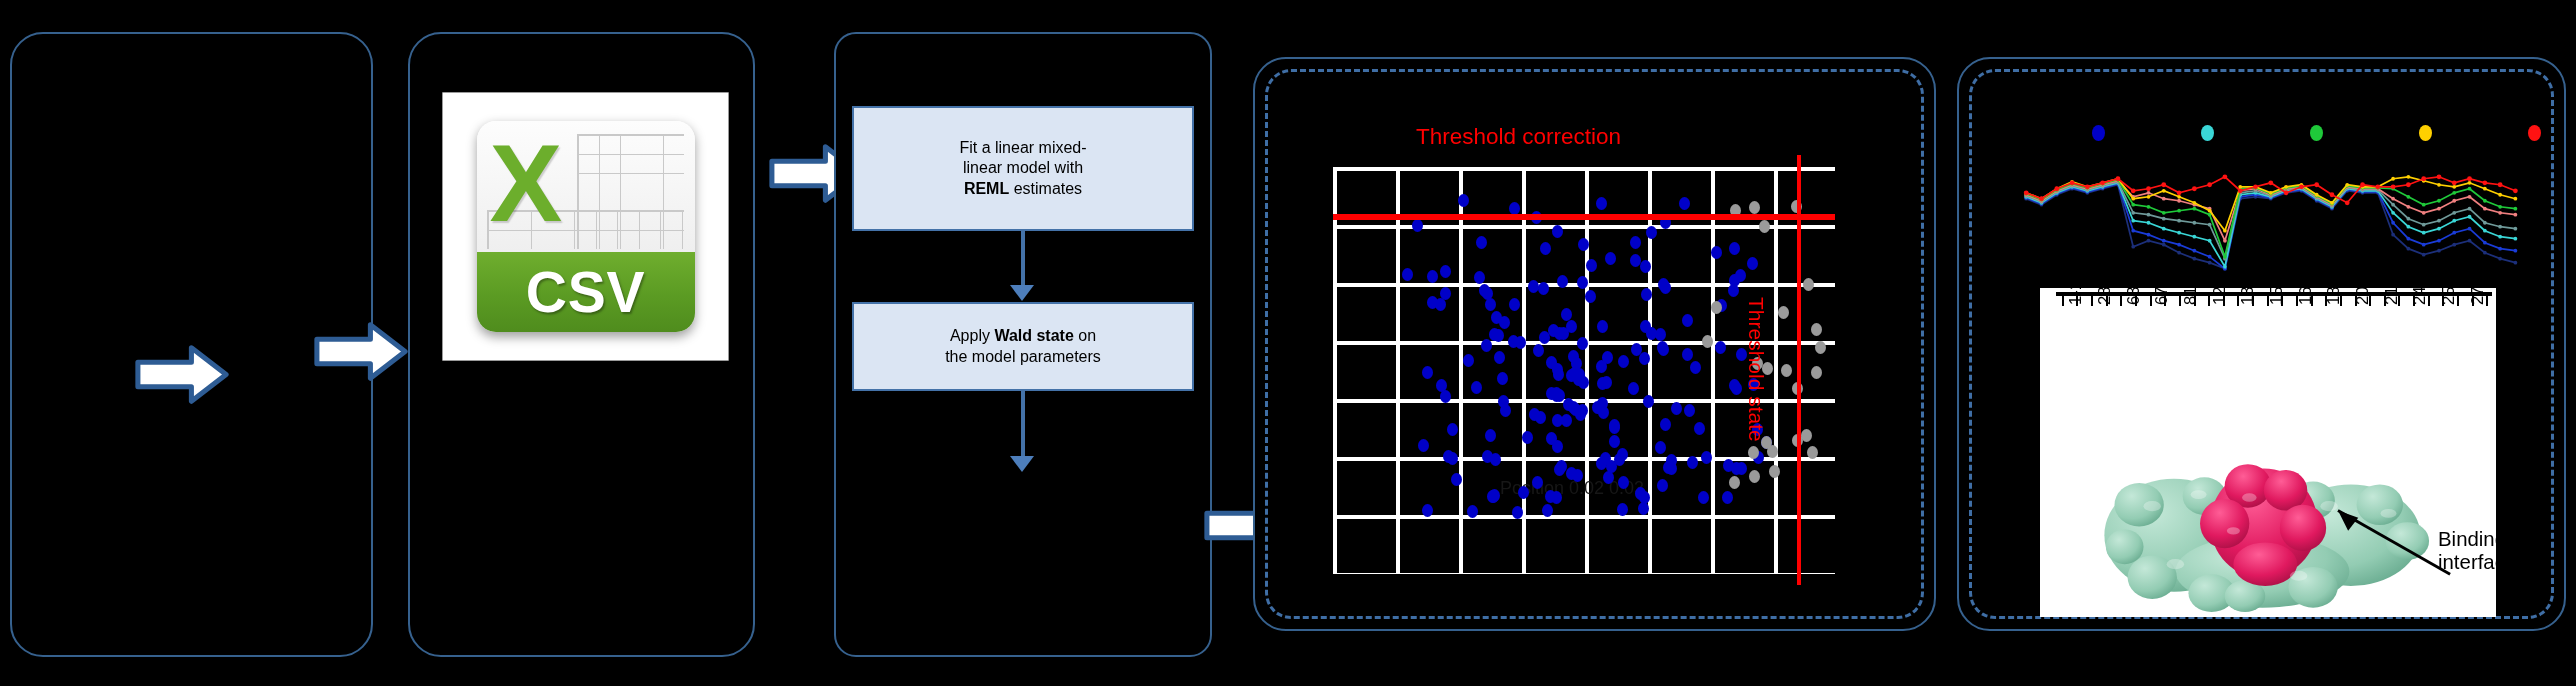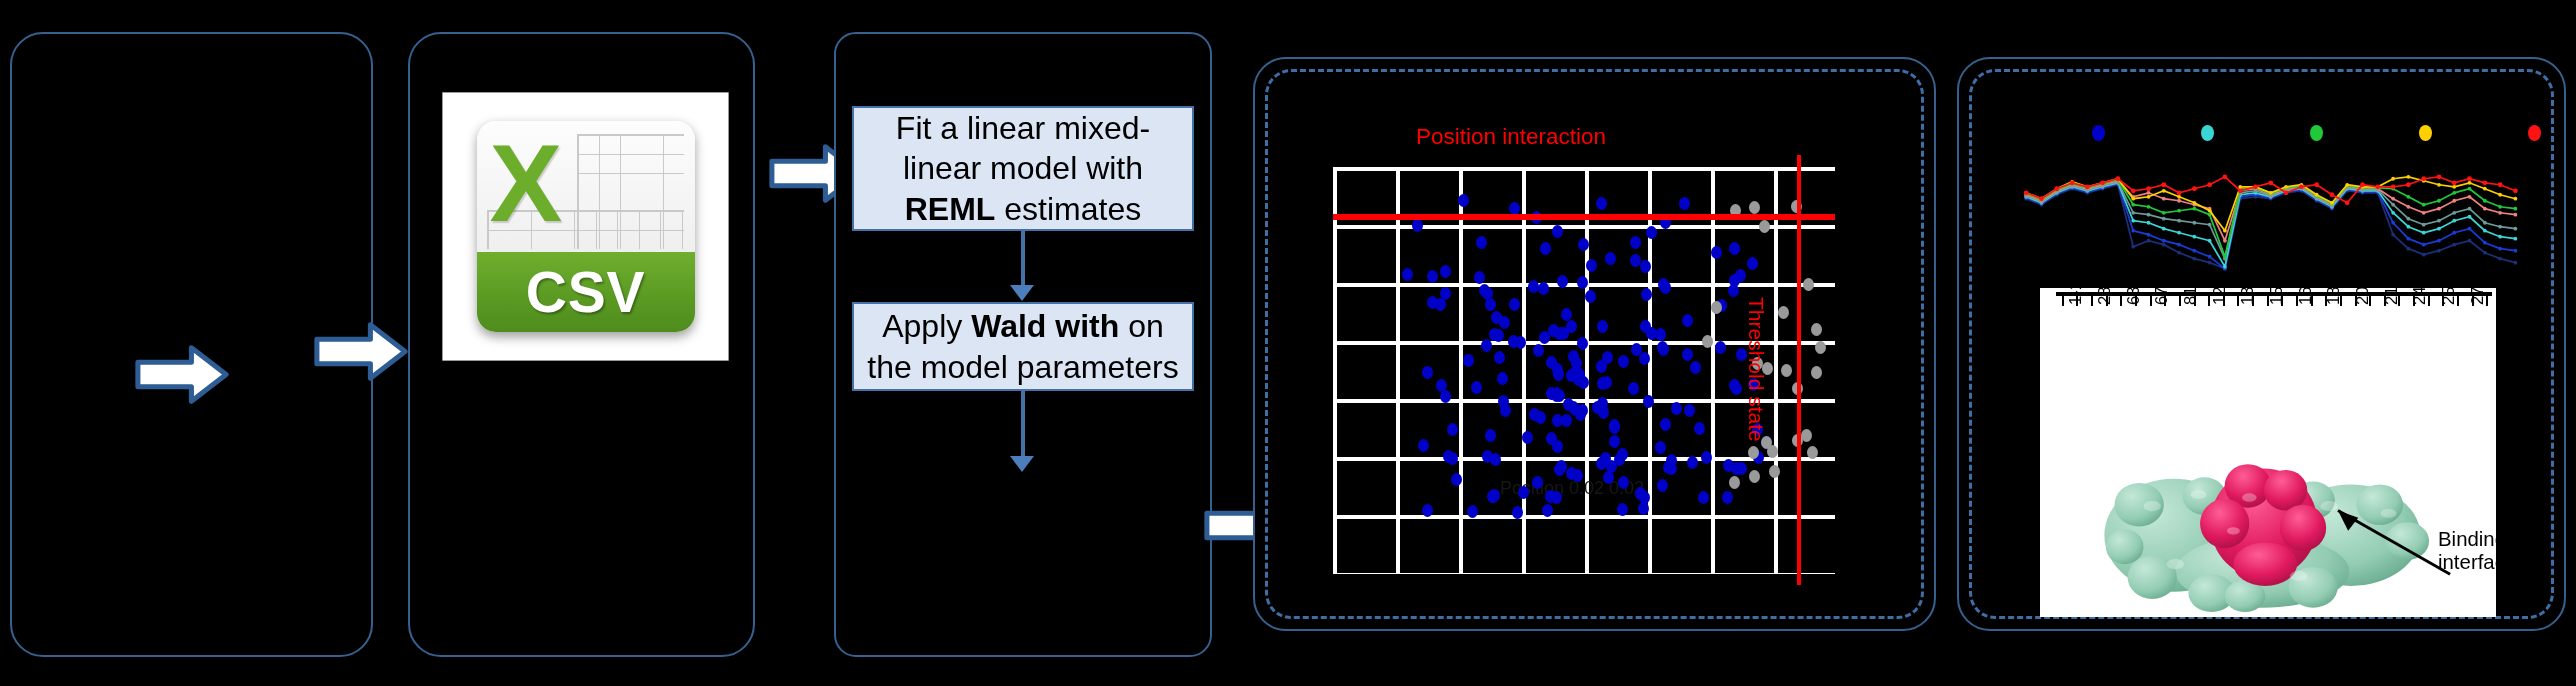--- a/index.html
+++ b/index.html
@@ -66,21 +66,21 @@
   .csv-band span{
     color:#fff;font-size:57px;font-weight:bold;letter-spacing:0.7px;
     text-shadow:1.5px 2.2px 2.2px rgba(0,0,0,.35);
   }
 
   
   .sbox{
     position:absolute;left:852px;width:342px;
     background:#dbe5f3;border:2.2px solid #4472a8;box-sizing:border-box;
     color:#000;text-align:center;display:flex;align-items:center;justify-content:center;
-    font-size:32px;line-height:1.26;padding:4.4px 7.3px;
+    font-size:16px;line-height:1.26;padding:4.4px 7.3px;
   }
   #sbox-1{top:106px;height:125px;}
   #sbox-2{top:302px;height:89px;}
   #sbox-3{top:474px;height:138px;}
   .sbox b{font-weight:bold;}
 
   .vconn{position:absolute;left:1021px;width:3.6px;background:#4472a8;}
   #vconn-1{top:231px;height:55px;}
   #vconn-2{top:391px;height:67px;}
   .vtip{position:absolute;left:1010px;width:0;height:0;
@@ -188,39 +188,39 @@
       <span>linear model with</span><br>
       <b>REML</b><span> estimates</span>
     </div>
   </div>
 
   <div class="vconn" id="vconn-1"></div>
   <div class="vtip" id="vtip-1"></div>
 
   <div class="sbox" id="sbox-2">
     <div>
-      <span>Apply </span><b>Wald with</b><span> on</span><br>
+      <span>Apply </span><b>Wald state</b><span> on</span><br>
       <span>the model parameters</span>
     </div>
   </div>
 
   <div class="vconn" id="vconn-2"></div>
   <div class="vtip" id="vtip-2"></div>
 
 
   <div class="arrow" style="left:1204px;top:494px;width:94px;height:63px;">
     <svg width="94" height="63" viewBox="0 0 130 86">
       <polygon points="4,26 78,26 78,6 126,43 78,80 78,60 4,60" fill="#ffffff" stroke="#2e5c94" stroke-width="7" stroke-linejoin="round"></polygon>
     </svg>
   </div>
 
   <div class="panel dashed-inner" id="panel-scatter"></div>
 
   <div id="scatter-wrap">
-    <div id="scatter-title">Position interaction</div>
+    <div id="scatter-title">Threshold correction</div>
 
     <div id="scatter-plotarea">
       <div class="gridlines"></div>
       <div class="gridtop"></div>
       <div class="gridleft"></div>
 
       <div class="faint" style="left:167px;top:311px;">Position 0.02 0.03</div>
 
       <div id="scatter-points">
           <div class="pt b" style="left: 368px; top: 284px;"></div>

